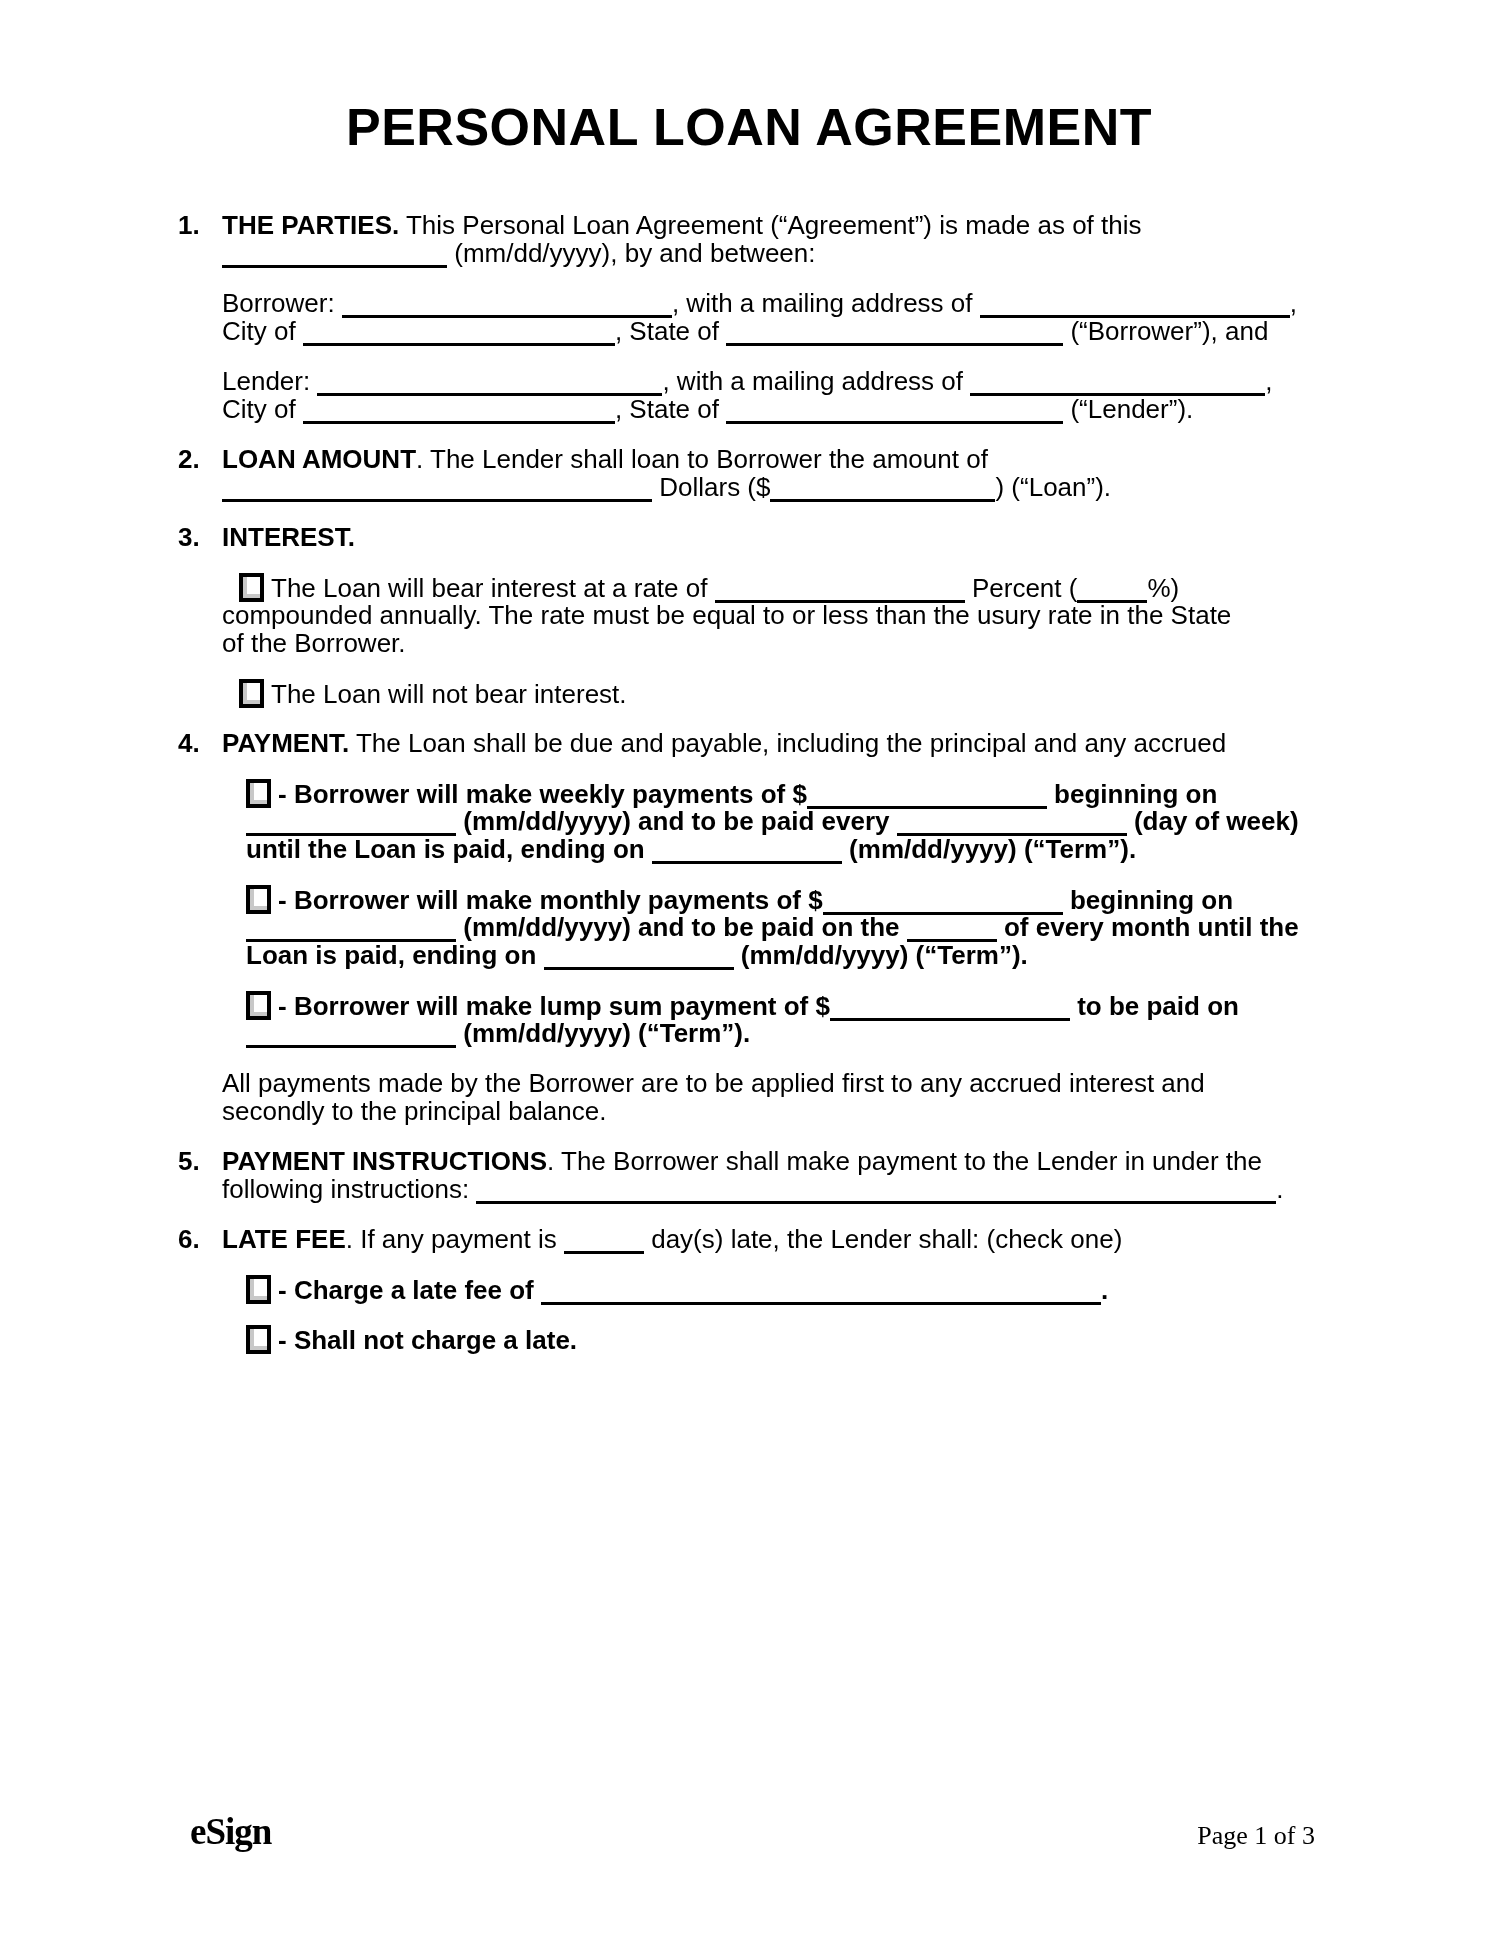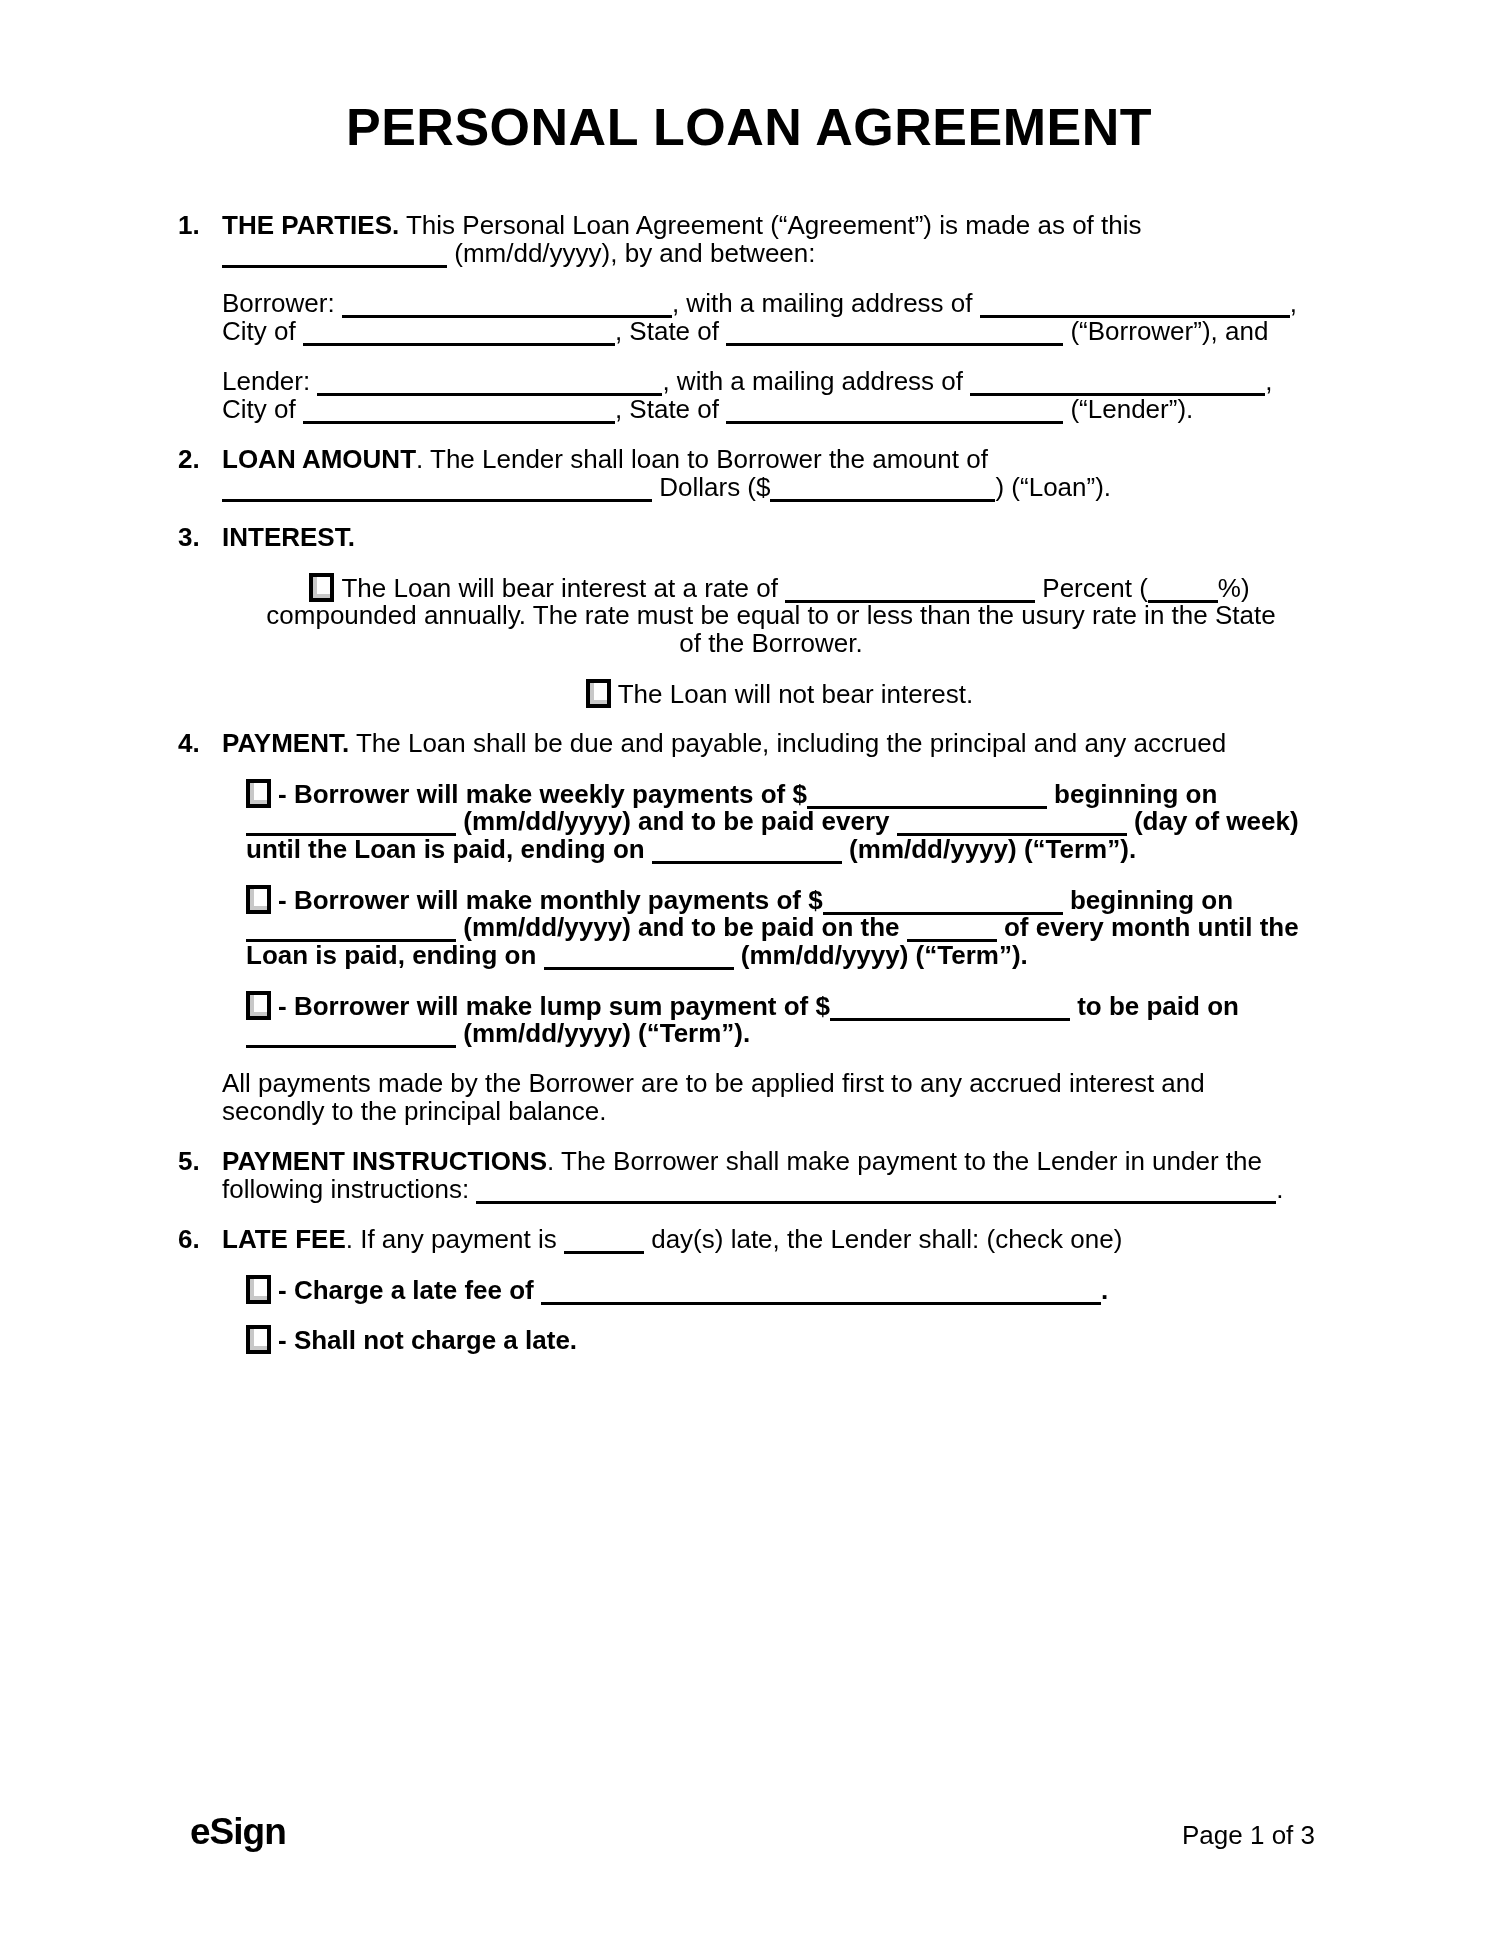--- a/index.html
+++ b/index.html
@@ -26,21 +26,21 @@
     white-space:nowrap;
   }
   .content{
     margin-left:178px;
     width:1142px;
   }
   .block{margin:0 0 22px 0;}
   .section{position:relative;padding-left:44px;}
   .section .num{position:absolute;left:0;top:0;font-weight:bold;}
   .para{margin-left:44px;}
-  .item44{margin-left:44px;text-align:center;}
+  .item44{margin-left:44px;}
   .item68{margin-left:68px;font-weight:bold;}
   .line{white-space:nowrap;height:28px;line-height:28px;}
   .bold{font-weight:bold;}
   .blank{
     display:inline-block;
     height:22px;
     margin-bottom:-6px;
     border-bottom:3px solid #000000;
   }
   .cbx{
@@ -52,20 +52,21 @@
     margin-right:7px;
     background:#ffffff;
   }
   .item44 .cbx{margin-left:17px;}
   .footer{
     position:absolute;
     left:190px;right:181px;top:1812px;
     display:flex;
     justify-content:space-between;
     align-items:baseline;
+    font-family:Liberation Serif, serif;
   }
   .logo{
     font-size:37px;
     font-weight:bold;
     letter-spacing:-1px;
     line-height:40px;
   }
   .pagenum{font-size:26px;line-height:40px;}
 </style>
 </head>

